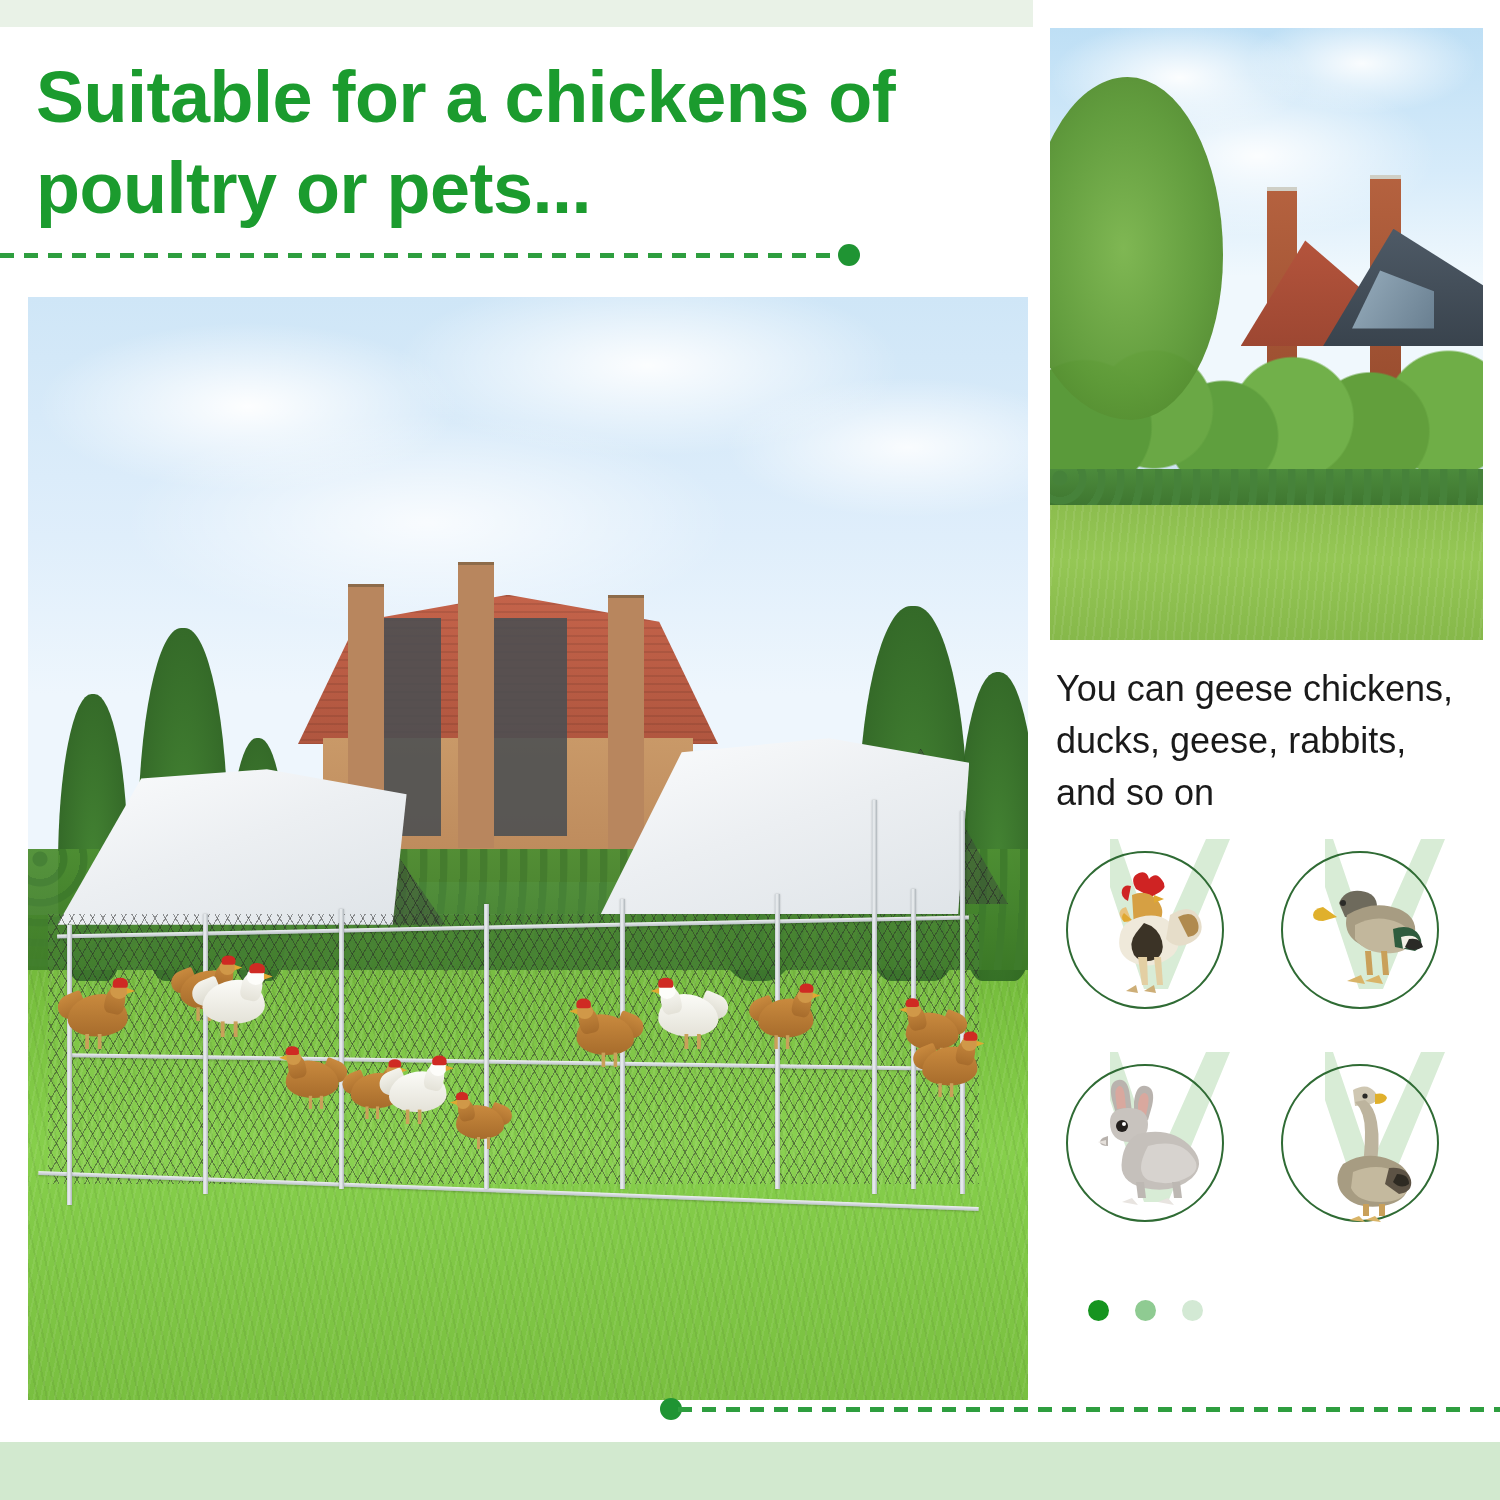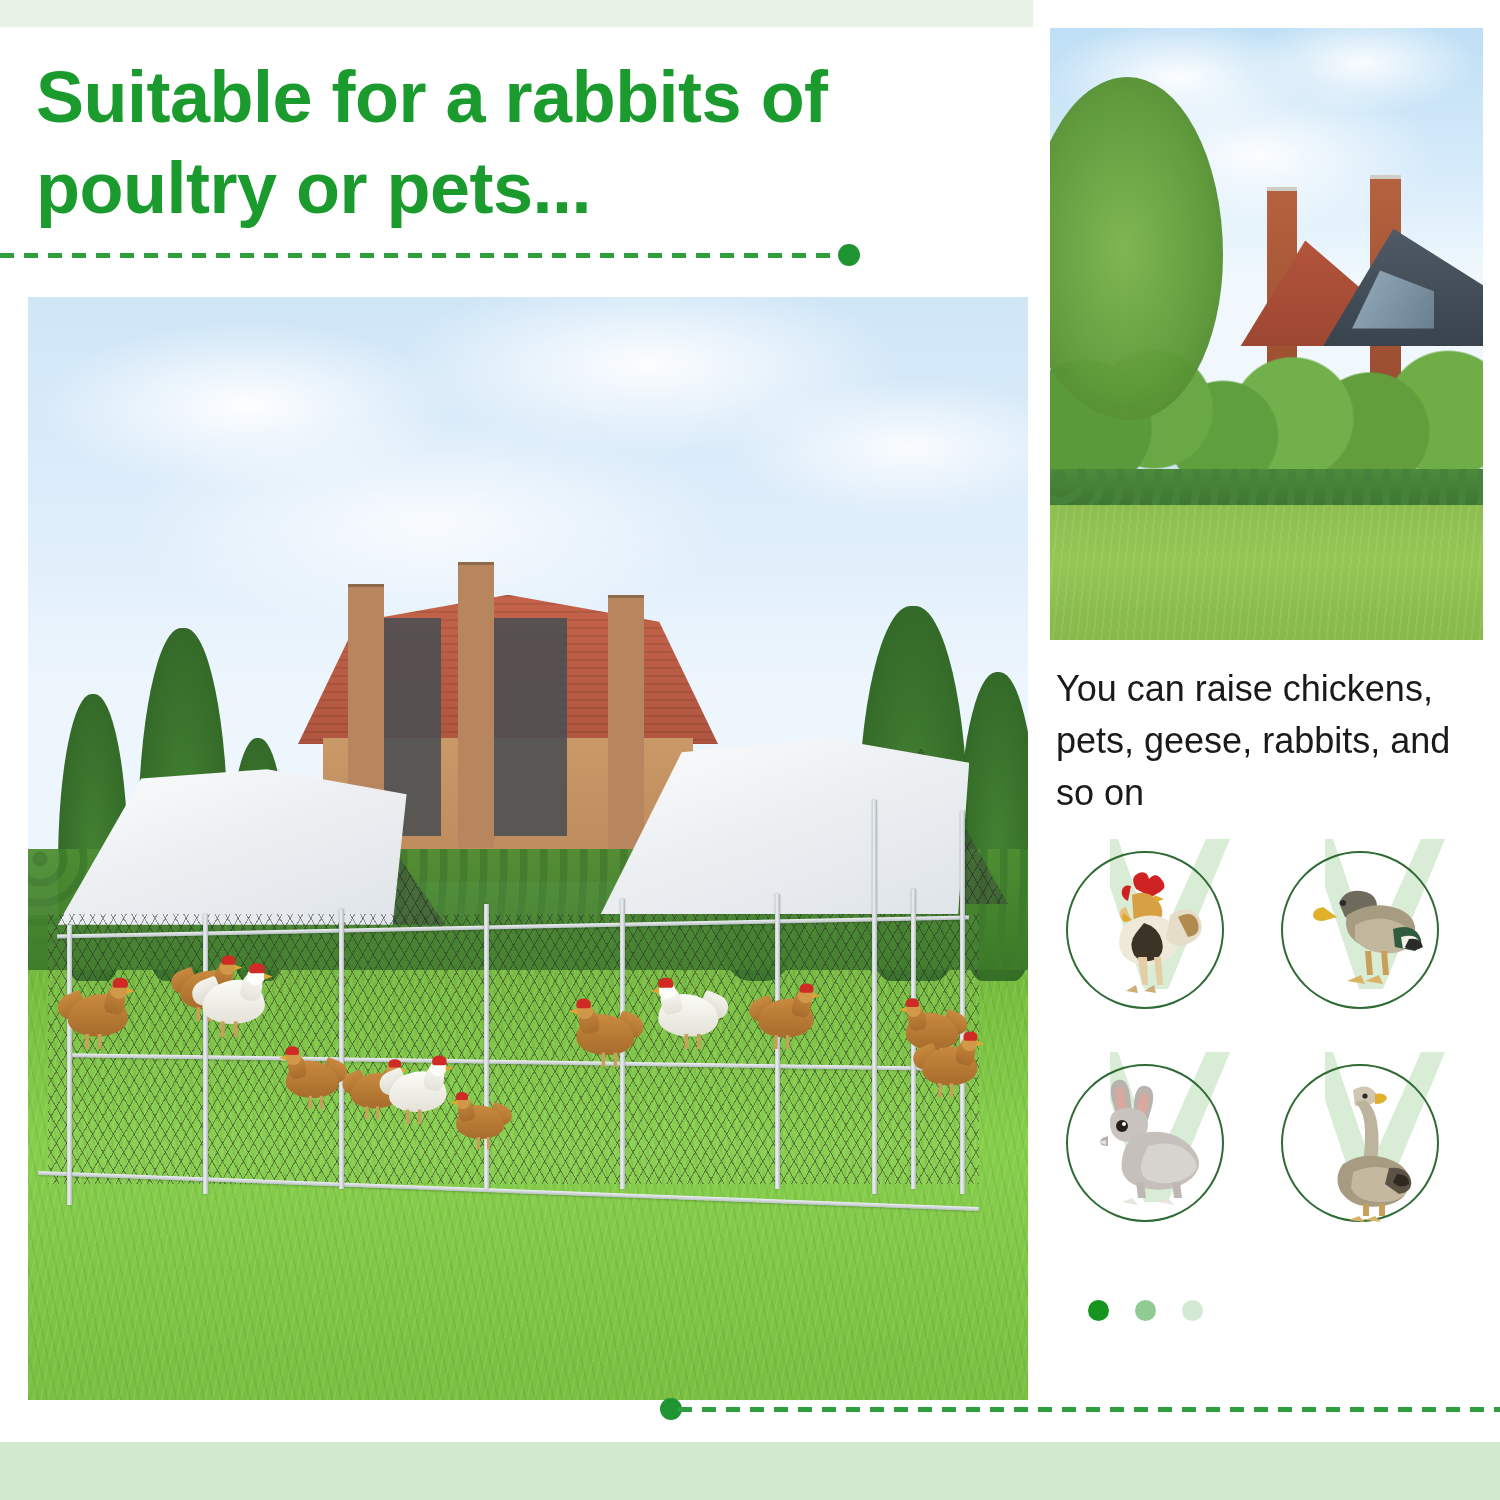--- a/index.html
+++ b/index.html
@@ -298,21 +298,21 @@
   .dot-0 { background:#16941f; }
   .dot-1 { background:#8fcb92; }
   .dot-2 { background:#d3e9d4; }
 </style>
 </head>
 <body>
 
 <div class="band-top"></div>
 <div class="band-bottom"></div>
 
-<h1 class="headline">Suitable for a rabbits of
+<h1 class="headline">Suitable for a chickens of
 poultry or pets...</h1>
 
 <div class="rule rule-top">
   <div class="dash-line"></div>
   <div class="knob"></div>
 </div>
 
 <div class="photo photo-main">
   <div class="sky"></div>
   <div class="ground"></div>
@@ -490,21 +490,21 @@
     <div class="lh-roof-a"></div>
     <div class="lh-roof-b"></div>
     <div class="lh-glass"></div>
   </div>
   <div class="lawn-trees"></div>
   <div class="lawn-bigtree"></div>
   <div class="lawn-hedge"></div>
   <div class="lawn-grass"></div>
 </div>
 
-<p class="copy">You can raise chickens, pets, geese, rabbits, and so on</p>
+<p class="copy">You can geese chickens, ducks, geese, rabbits, and so on</p>
 
 <div class="animals" id="animal-grid">
     <div class="animal-cell ac-0">
       <div class="check-mark"><svg viewBox="0 0 120 150" width="120" height="150">
           <path d="M8 0 L46 112 L96 0 L120 0 L58 150 L34 150 L-16 0 Z" fill="#d8ecd6"></path>
         </svg></div>
       <div class="circle"></div>
       <div class="animal-art">
     <svg viewBox="0 0 158 158" width="158" height="158">
       <g>

